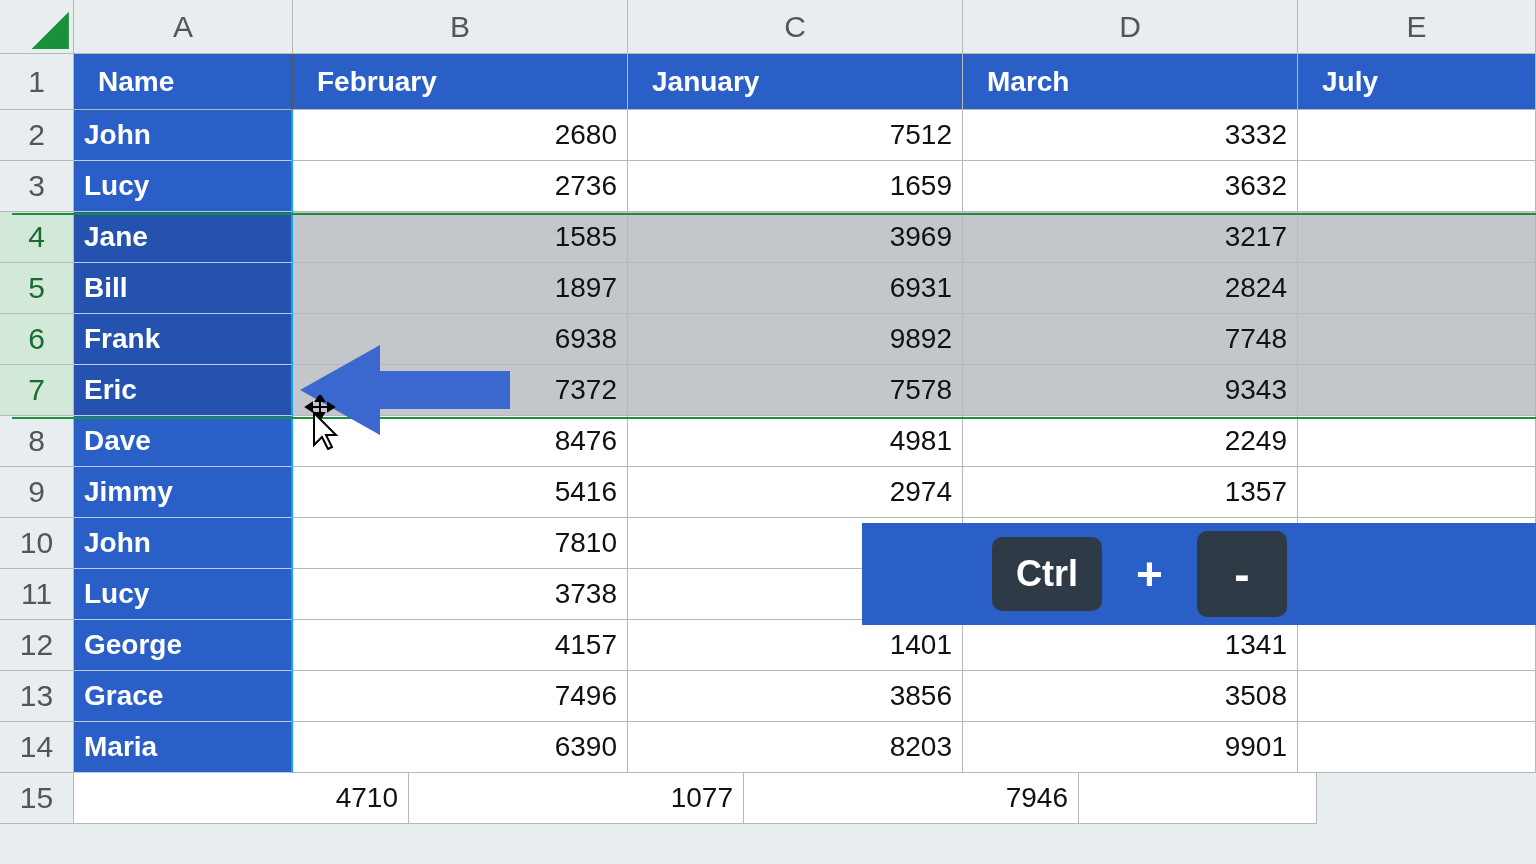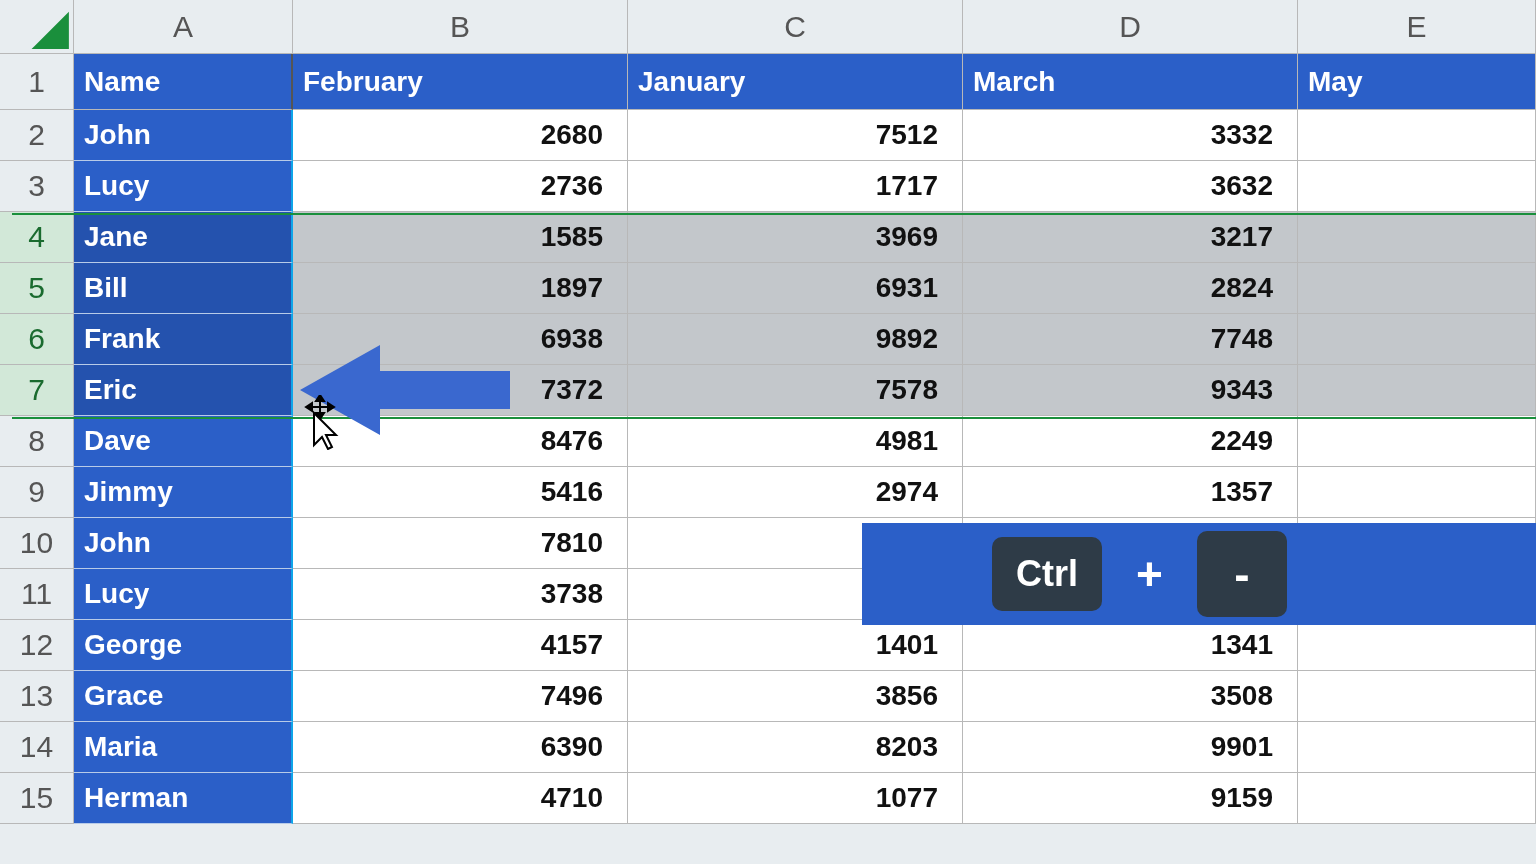--- a/index.html
+++ b/index.html
@@ -63,29 +63,29 @@
     font-weight: bold;
     border-right: 2px solid #0ea5e9;
     border-bottom: 1px solid #b8cbe8;
     padding-left: 10px;
   }
   .name-cell.sel { background: #2452ae; text-align: center; }
   .num-cell {
     background: #fff;
     color: #111;
     justify-content: flex-end;
-    padding-right: 24px;
-    font-weight: 700;
+    padding-right: 10px;
+    font-weight: 400;
   }
   .num-cell.sel { background: #c3c7cb; }
   .header-cell {
     background: #2b5fc8;
     color: #fff;
     font-weight: bold;
-    padding-left: 10px;
+    padding-left: 24px;
   }
   .header-cell.first { border-right: 2px solid #555; }
   
   .sel-border-top, .sel-border-bottom {
     position: absolute;
     left: 12px;
     right: 0;
     height: 2px;
     background: #1a8f3c;
     z-index: 5;
@@ -161,37 +161,37 @@
     <div class="col-header col-D">D</div>
     <div class="col-header col-E">E</div>
   </div>
 
   <div class="row" style="height:56px">
     <div class="row-header">1</div>
     <div class="cell header-cell first col-A">Name</div>
     <div class="cell header-cell col-C">February</div>
     <div class="cell header-cell col-B">January</div>
     <div class="cell header-cell col-D">March</div>
-    <div class="cell header-cell col-E">May</div>
+    <div class="cell header-cell col-E">July</div>
   </div>
 
   <div class="row">
     <div class="row-header">2</div>
     <div class="cell name-cell col-A">John</div>
     <div class="cell num-cell col-B">2680</div>
     <div class="cell num-cell col-C">7512</div>
     <div class="cell num-cell col-D">3332</div>
     <div class="cell num-cell col-E"></div>
   </div>
 
   <div class="row">
     <div class="row-header">3</div>
     <div class="cell name-cell col-A">Lucy</div>
     <div class="cell num-cell col-B">2736</div>
-    <div class="cell num-cell col-C">1717</div>
+    <div class="cell num-cell col-C">1659</div>
     <div class="cell num-cell col-D">3632</div>
     <div class="cell num-cell col-E"></div>
   </div>
 
   <div class="row">
     <div class="row-header sel">4</div>
     <div class="cell name-cell sel col-A">Jane</div>
     <div class="cell num-cell sel col-B">1585</div>
     <div class="cell num-cell sel col-C">3969</div>
     <div class="cell num-cell sel col-D">3217</div>
@@ -283,24 +283,23 @@
     <div class="row-header">14</div>
     <div class="cell name-cell col-A">Maria</div>
     <div class="cell num-cell col-B">6390</div>
     <div class="cell num-cell col-C">8203</div>
     <div class="cell num-cell col-D">9901</div>
     <div class="cell num-cell col-E"></div>
   </div>
 
   <div class="row">
     <div class="row-header">15</div>
-    <div class="cell name-cell col-A">Herman</div>
     <div class="cell num-cell col-B">4710</div>
     <div class="cell num-cell col-C">1077</div>
-    <div class="cell num-cell col-D">9159</div>
+    <div class="cell num-cell col-D">7946</div>
     <div class="cell num-cell col-E"></div>
   </div>
 
   <div class="sel-border-top"></div>
   <div class="sel-border-bottom"></div>
 </div>
 
 <div class="arrow-wrap">
   <svg viewBox="0 0 210 90">
     <polygon points="0,45 80,0 80,26 210,26 210,64 80,64 80,90" fill="#3a68cf"></polygon>

